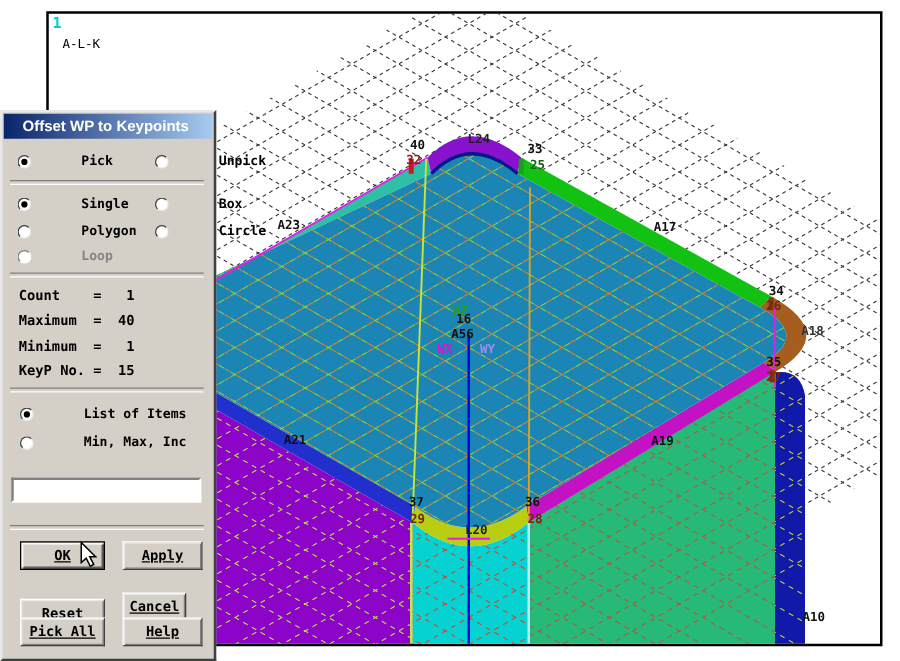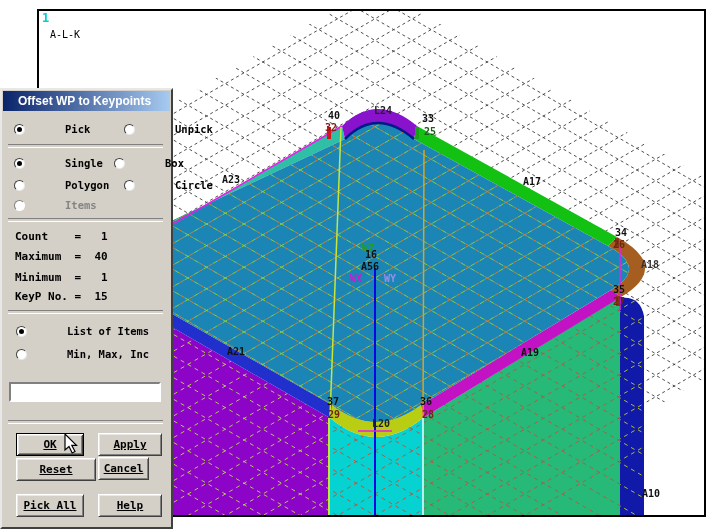--- a/index.html
+++ b/index.html
@@ -615,35 +615,35 @@
       <span class="rb"></span>
       <span class="rlbl">Unpick</span>
     </div>
 
     <div class="sep" style="top:54px"></div>
 
     <div class="ritem" style="left:12px;top:66px">
       <span class="rb sel"></span>
       <span class="rlbl">Single</span>
     </div>
-    <div class="ritem" style="left:112px;top:66px">
+    <div class="ritem" style="left:122px;top:66px">
       <span class="rb"></span>
       <span class="rlbl">Box</span>
     </div>
     <div class="ritem" style="left:12px;top:88px">
       <span class="rb"></span>
       <span class="rlbl">Polygon</span>
     </div>
     <div class="ritem" style="left:122px;top:88px">
       <span class="rb"></span>
       <span class="rlbl">Circle</span>
     </div>
     <div class="ritem" style="left:12px;top:108px">
       <span class="rb dis"></span>
-      <span class="rlbl dis">Items</span>
+      <span class="rlbl dis">Loop</span>
     </div>
 
     <div class="sep" style="top:128px"></div>
 
     <div class="stat" style="top:140px">Count    =   1</div>
     <div class="stat" style="top:160px">Maximum  =  40</div>
     <div class="stat" style="top:181px">Minimum  =   1</div>
     <div class="stat" style="top:200px">KeyP No. =  15</div>
 
     <div class="sep" style="top:220px"></div>
@@ -656,22 +656,22 @@
       <span class="rb"></span>
       <span class="rlbl">Min, Max, Inc</span>
     </div>
 
     <div class="inp"></div>
 
     <div class="sep" style="top:330px"></div>
 
     <div class="btn default" style="left:14px;top:343px;width:68px">OK</div>
     <div class="btn" style="left:96px;top:343px;width:64px">Apply</div>
-    <div class="btn" style="left:14px;top:368px;width:80px">Reset</div>
-    <div class="btn" style="left:96px;top:367px;width:51px">Cancel</div>
+    <div class="btn" style="left:14px;top:389px;width:68px">Reset</div>
+    <div class="btn" style="left:96px;top:384px;width:51px">Cancel</div>
     <div class="btn" style="left:14px;top:404px;width:68px">Pick All</div>
     <div class="btn" style="left:96px;top:404px;width:64px">Help</div>
 
     <svg class="cursor" width="16" height="22" viewBox="0 0 16 22">
       <path d="M1,1 L1,17 L5,13.5 L8.2,20 L11,18.6 L7.8,12.3 L12.5,12.3 Z" fill="#ffffff" stroke="#000000" stroke-width="1.2"></path>
     </svg>
   </div>
 </div>
 
 </body></html>

